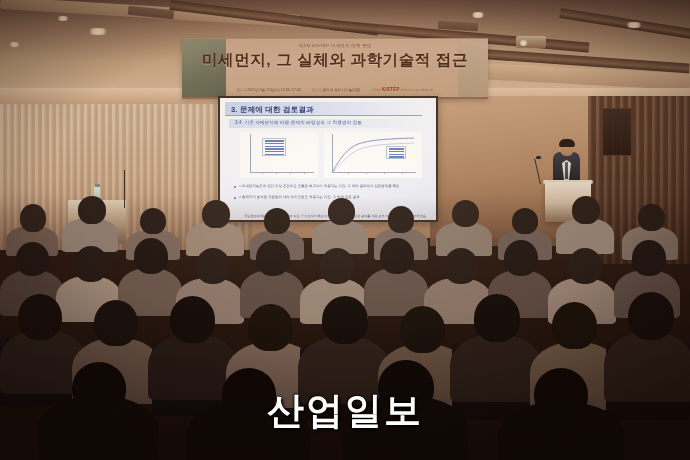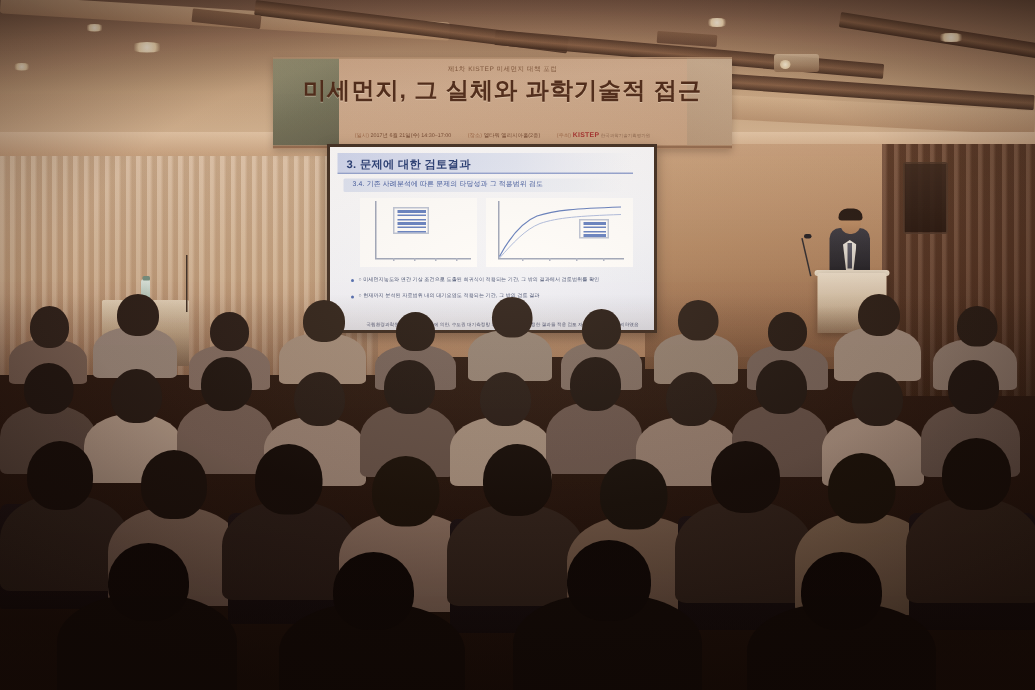--- a/index.html
+++ b/index.html
@@ -365,13 +365,14 @@
     <div class="head" style="left:222px;top:172px;width:54px;height:52px;background:#090504;"></div>
     <div class="shoulder" style="left:342px;top:200px;width:126px;height:72px;background:#0d0806;"></div>
     <div class="head" style="left:378px;top:164px;width:56px;height:54px;background:#0a0605;"></div>
     <div class="shoulder" style="left:498px;top:206px;width:126px;height:70px;background:#0c0705;"></div>
     <div class="head" style="left:534px;top:172px;width:54px;height:52px;background:#090504;"></div>
   </div>
 
   <div id="grade" class="layer"></div>
   <div id="warm" class="layer"></div>
 
+  <div id="wm" class="layer">산업일보</div>
 </div>
 
 </body></html>

